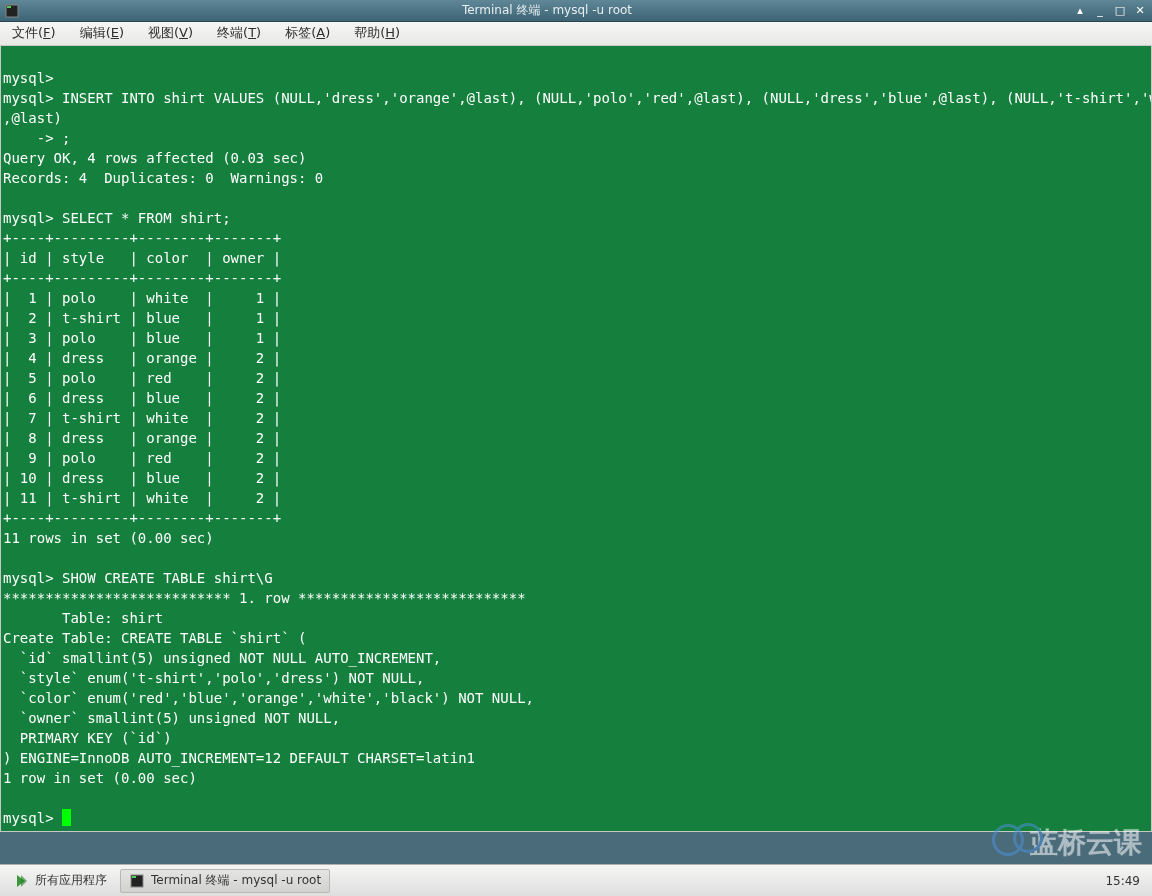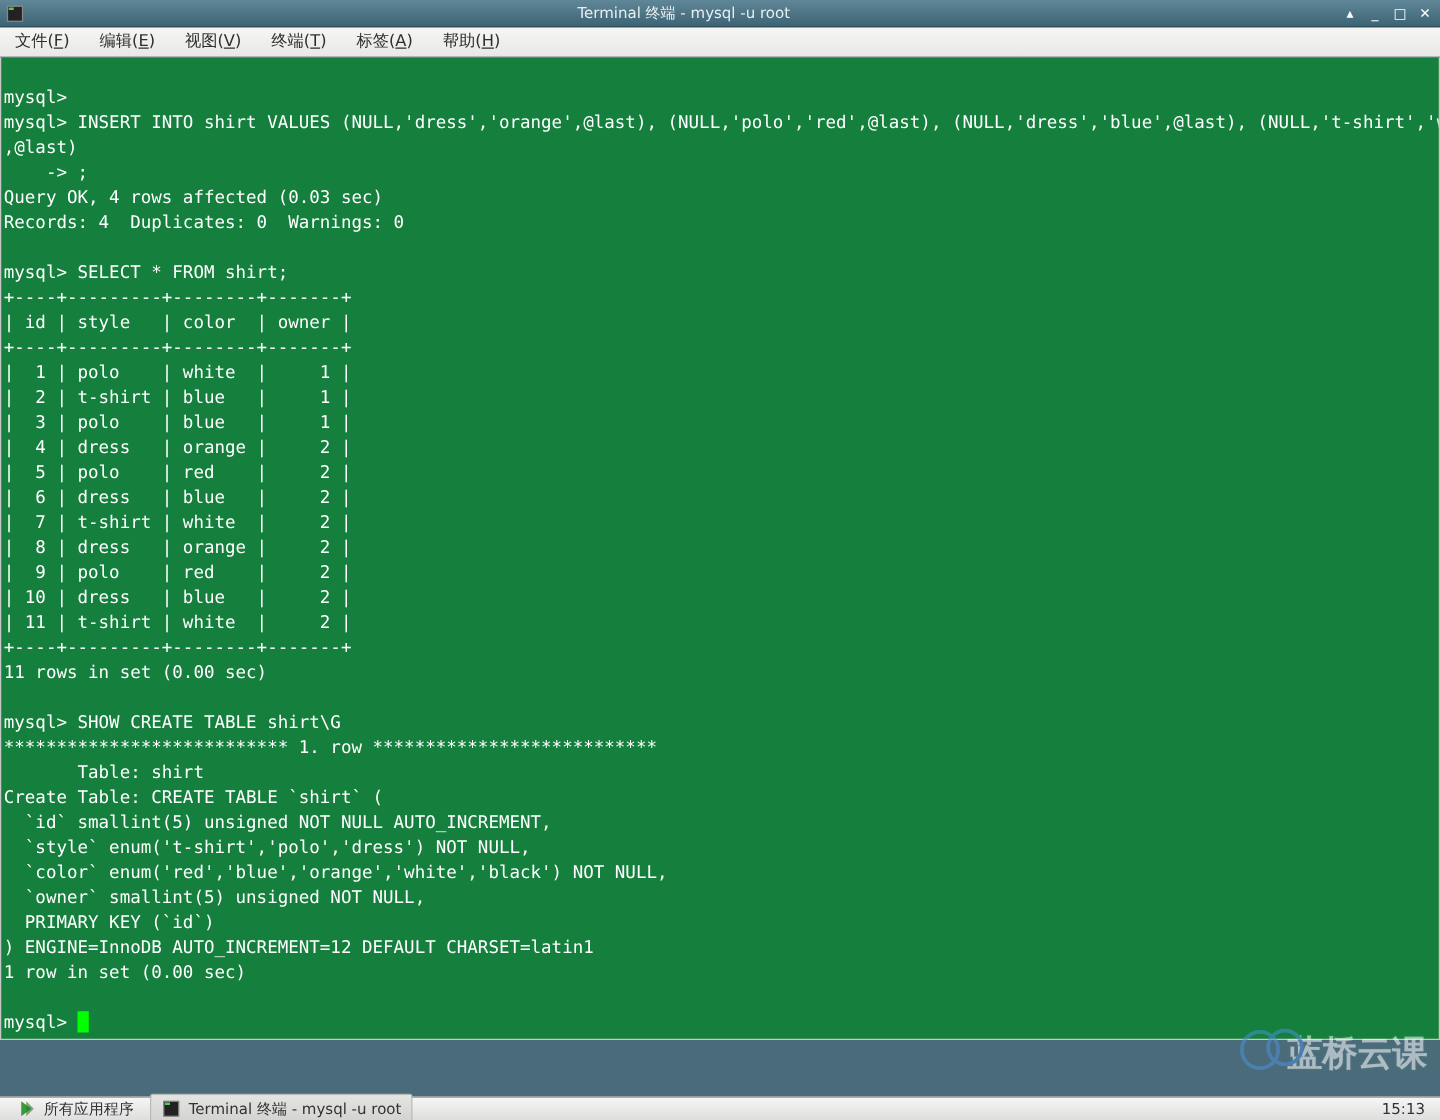--- a/index.html
+++ b/index.html
@@ -37,21 +37,21 @@
   font-family: "DejaVu Sans Mono", "Liberation Mono", monospace;
   font-size: 14px; line-height: 20px;
   padding: 2px 0 4px 0;
   white-space: pre; overflow: hidden;
   height: 786px;
   border: 1px solid #c8c8c6; border-top: none;
 }
 .terminal-line { padding-left: 2px; }
 .cursor { display: inline-block; width: 9px; height: 17px; background: #00ff00; vertical-align: text-bottom; }
 .taskbar {
-  position: absolute; left: 0; right: 0; bottom: 0; height: 19px;
+  position: absolute; left: 0; right: 0; bottom: 0; height: 32px;
   background: linear-gradient(to bottom, #f6f6f5 0%, #dedede 100%);
   border-top: 1px solid #b0b0ae;
   display: flex; align-items: center; padding: 0 4px;
   font-size: 12px; color: #333;
 }
 .taskbar-item {
   height: 24px; display: flex; align-items: center; gap: 6px;
   padding: 0 8px; margin-right: 4px; cursor: pointer;
   border: 1px solid transparent; border-radius: 2px;
 }
@@ -126,14 +126,14 @@
   <div class="taskbar-item active">
     <span class="ticon">
       <svg width="14" height="14" viewBox="0 0 14 14">
           <rect x="1" y="1" width="12" height="12" fill="#222" stroke="#888"></rect>
           <rect x="2" y="2" width="4" height="2" fill="#5c5"></rect>
         </svg>
     </span>
     <span>Terminal 终端 - mysql -u root</span>
   </div>
   <div class="taskbar-spacer"></div>
-  <div class="clock">15:13</div>
+  <div class="clock">15:49</div>
 </div>
 
 </body></html>

